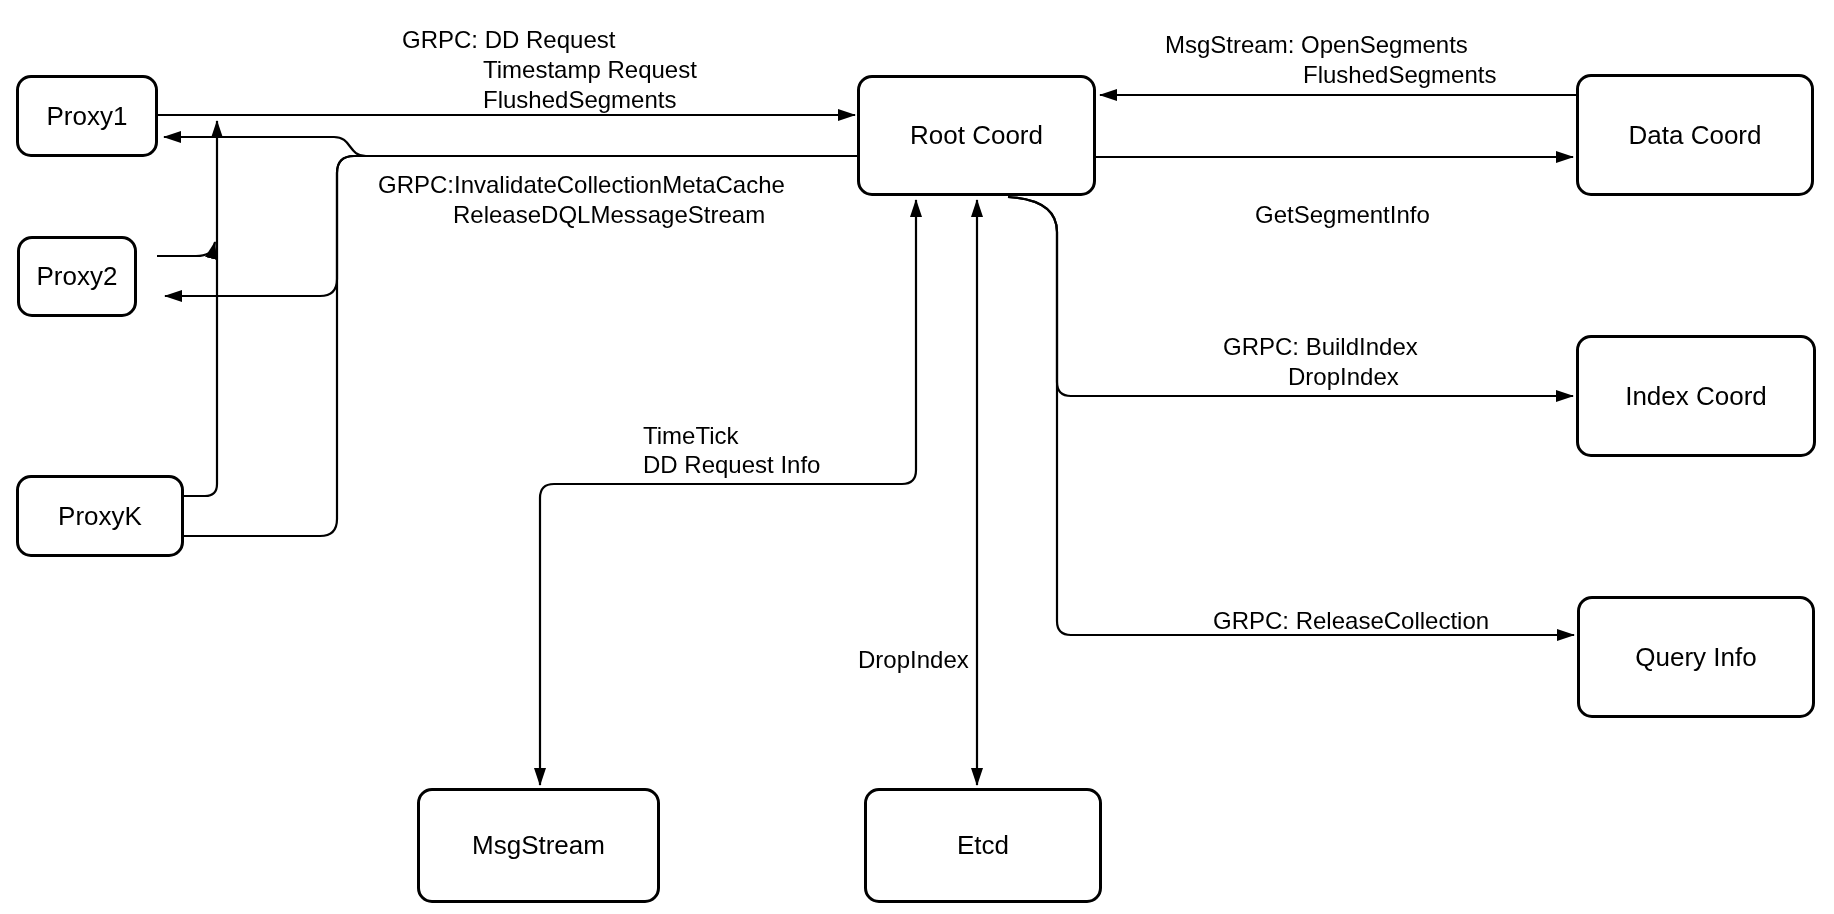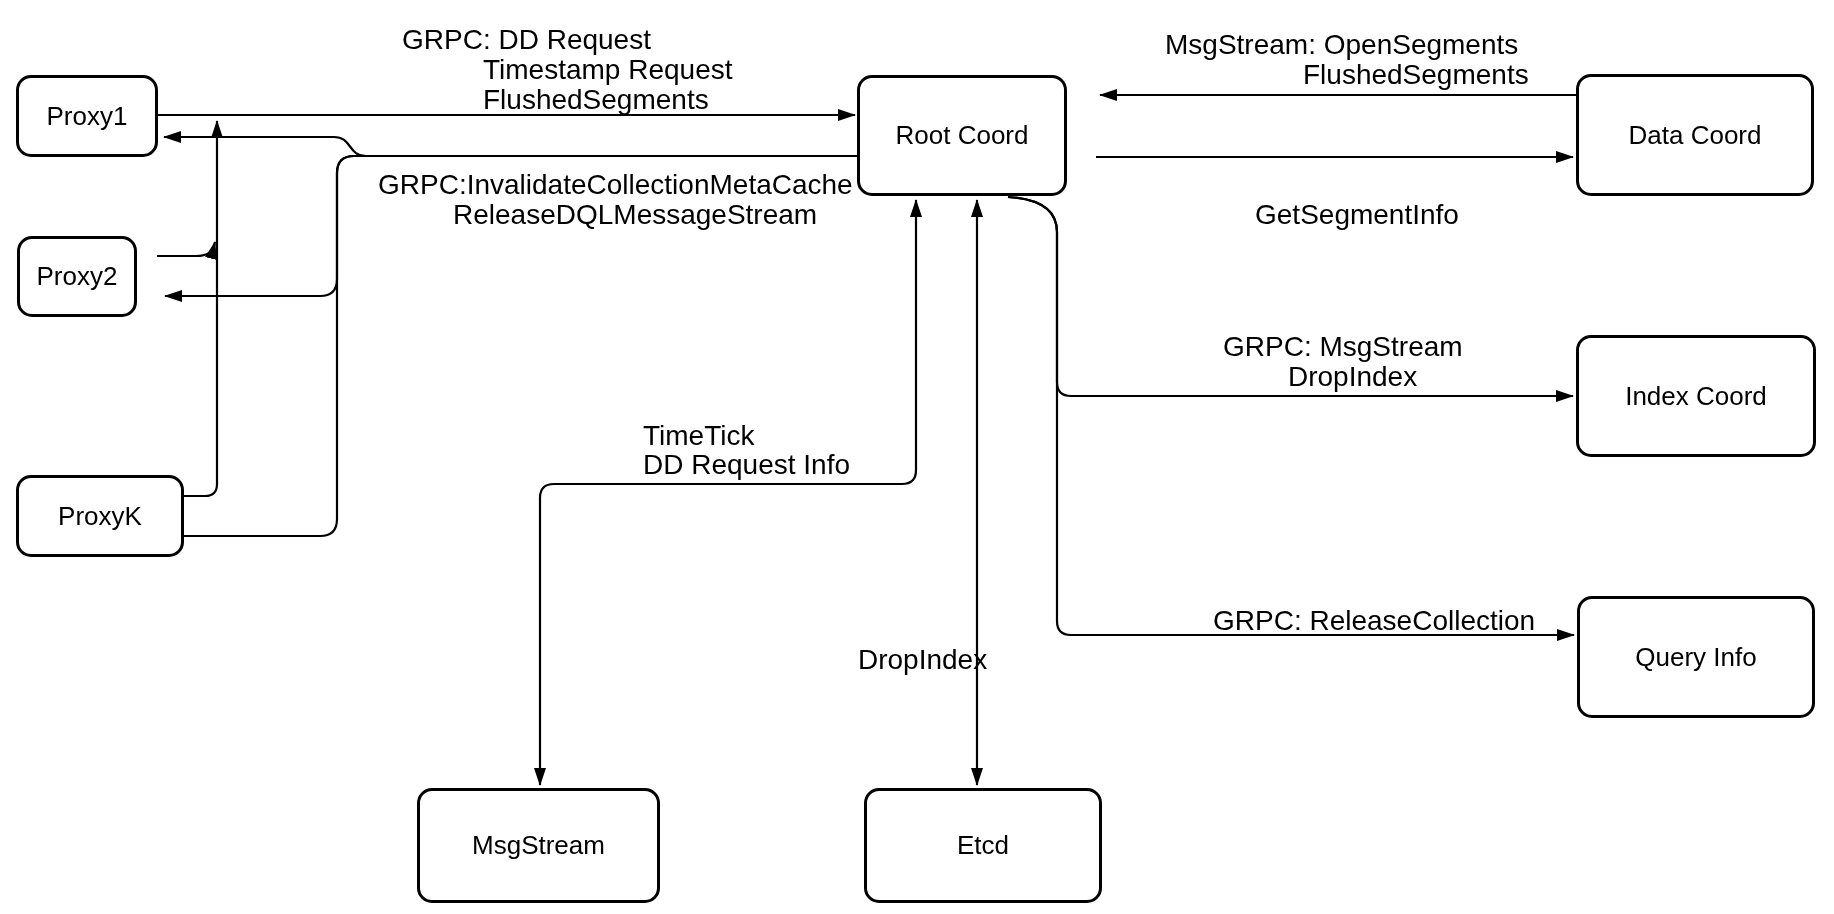--- a/index.html
+++ b/index.html
@@ -17,21 +17,21 @@
     box-sizing:border-box;
     background:#ffffff;
     border:3px solid #000000;
     border-radius:15px;
     display:flex;align-items:center;justify-content:center;
     font-size:26px;
     white-space:nowrap;
   }
   .elabel{
     position:absolute;
-    font-size:28px;
+    font-size:24px;
     line-height:30px;
     white-space:nowrap;
   }
 </style>
 </head>
 <body>
 
 <div class="canvas">
 
   <svg class="edge-layer" width="1834" height="914" viewBox="0 0 1834 914">
@@ -71,21 +71,21 @@
   </div>
 
   <div class="node" style="left:17px;top:236px;width:120px;height:81px">
     <span>Proxy2</span>
   </div>
 
   <div class="node" style="left:16px;top:475px;width:168px;height:82px">
     <span>ProxyK</span>
   </div>
 
-  <div class="node" style="left:857px;top:75px;width:210px;height:121px">
+  <div class="node" style="left:857px;top:75px;width:239px;height:121px">
     <span>Root Coord</span>
   </div>
 
   <div class="node" style="left:1576px;top:74px;width:238px;height:122px">
     <span>Data Coord</span>
   </div>
 
   <div class="node" style="left:1576px;top:335px;width:240px;height:122px">
     <span>Index Coord</span>
   </div>
@@ -107,21 +107,21 @@
   <div class="elabel" style="left:483px;top:85px">FlushedSegments</div>
 
   <div class="elabel" style="left:378px;top:170px">GRPC:InvalidateCollectionMetaCache</div>
   <div class="elabel" style="left:453px;top:200px">ReleaseDQLMessageStream</div>
 
   <div class="elabel" style="left:1165px;top:30px">MsgStream: OpenSegments</div>
   <div class="elabel" style="left:1303px;top:60px">FlushedSegments</div>
 
   <div class="elabel" style="left:1255px;top:200px">GetSegmentInfo</div>
 
-  <div class="elabel" style="left:1223px;top:332px">GRPC: MsgStream</div>
+  <div class="elabel" style="left:1223px;top:332px">GRPC: BuildIndex</div>
   <div class="elabel" style="left:1288px;top:362px">DropIndex</div>
 
   <div class="elabel" style="left:1213px;top:606px">GRPC: ReleaseCollection</div>
 
   <div class="elabel" style="left:643px;top:421px">TimeTick</div>
   <div class="elabel" style="left:643px;top:450px">DD Request Info</div>
 
   <div class="elabel" style="left:858px;top:645px">DropIndex</div>
 
 </div>

